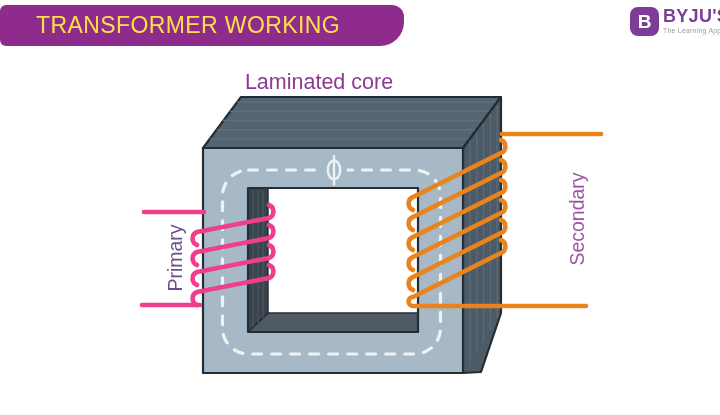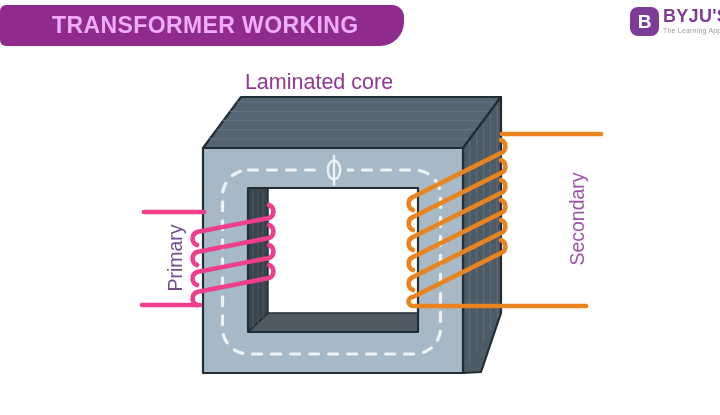--- a/index.html
+++ b/index.html
@@ -7,22 +7,22 @@
     width:720px;height:415px;position:relative;overflow:hidden;
     background:#ffffff;
     font-family:"Liberation Sans", sans-serif;
   }
   .banner{
     position:absolute;left:0;top:5px;width:404px;height:41px;
     background:#8e2b8d;
     border-radius:6px 12px 24px 6px;
   }
   .banner-title{
-    color:#f0abfc;font-weight:bold;font-size:23px;letter-spacing:.4px;
-    line-height:41px;padding-left:52px;white-space:nowrap;
+    color:#fde047;font-weight:normal;font-size:23px;letter-spacing:.4px;
+    line-height:41px;padding-left:36px;white-space:nowrap;
   }
   .logo{
     position:absolute;left:630px;top:7px;display:flex;align-items:flex-start;gap:4px;
   }
   .logo-icon{
     width:29px;height:29px;border-radius:8px;background:#7d3d97;
     color:#ffffff;font-weight:bold;font-size:19px;
     display:flex;align-items:center;justify-content:center;
   }
   .logo-text{display:flex;flex-direction:column;line-height:1;}

